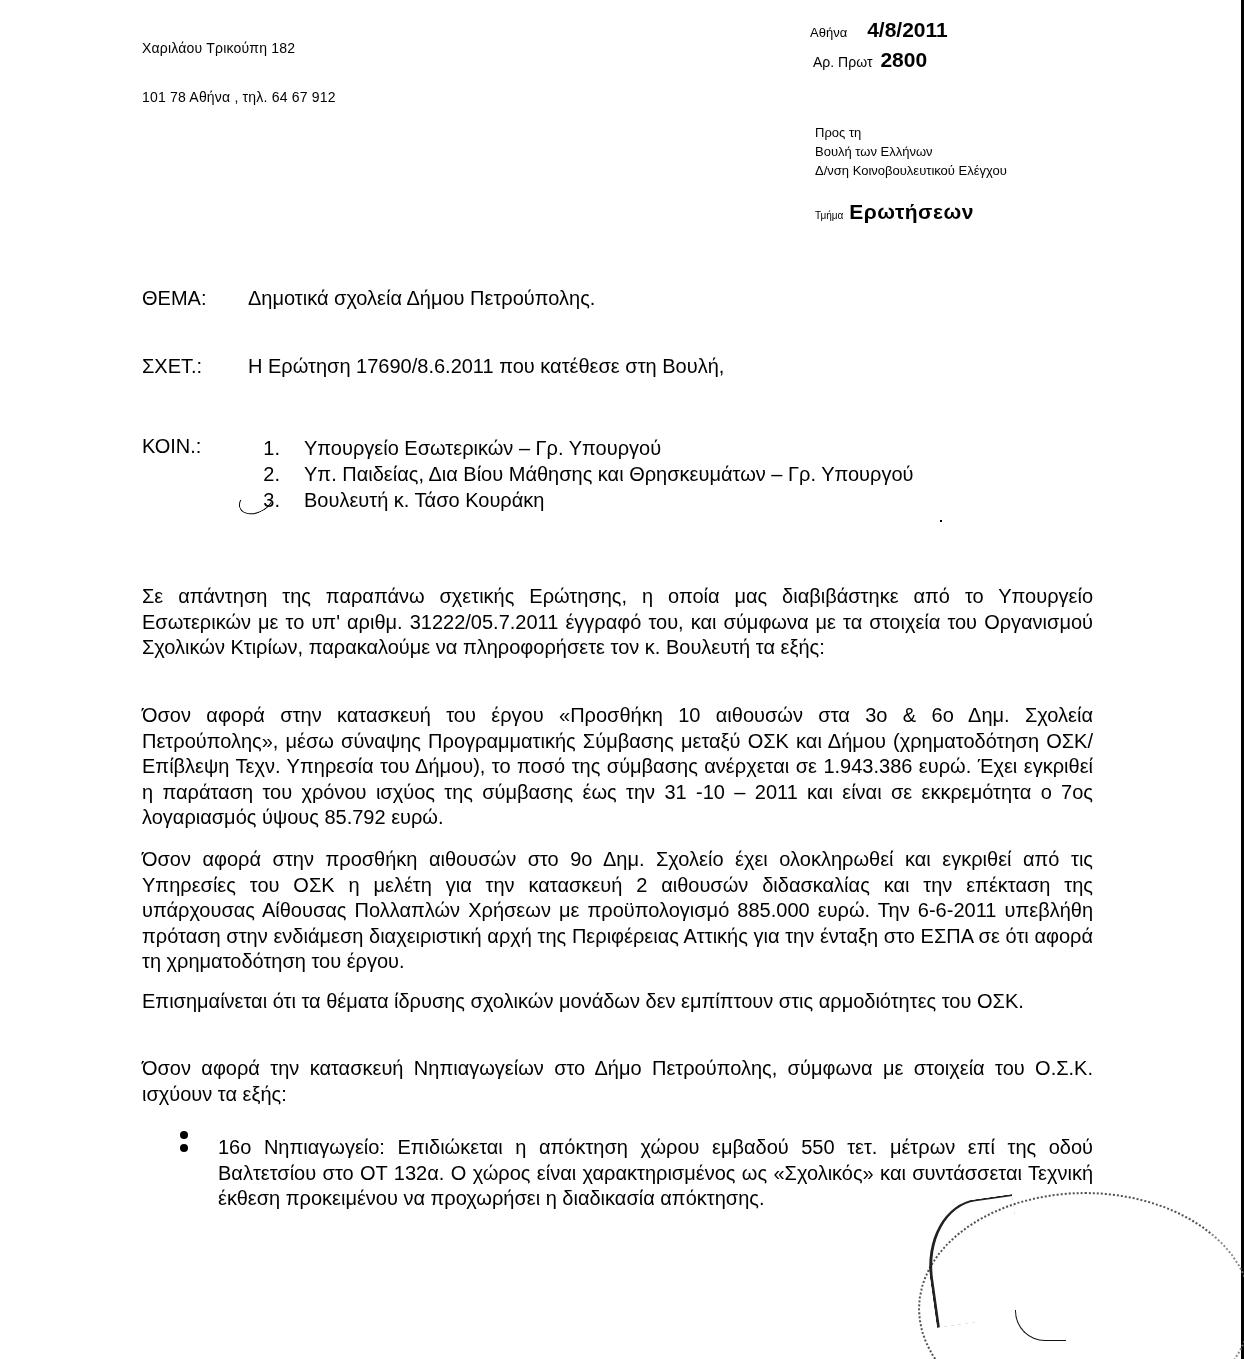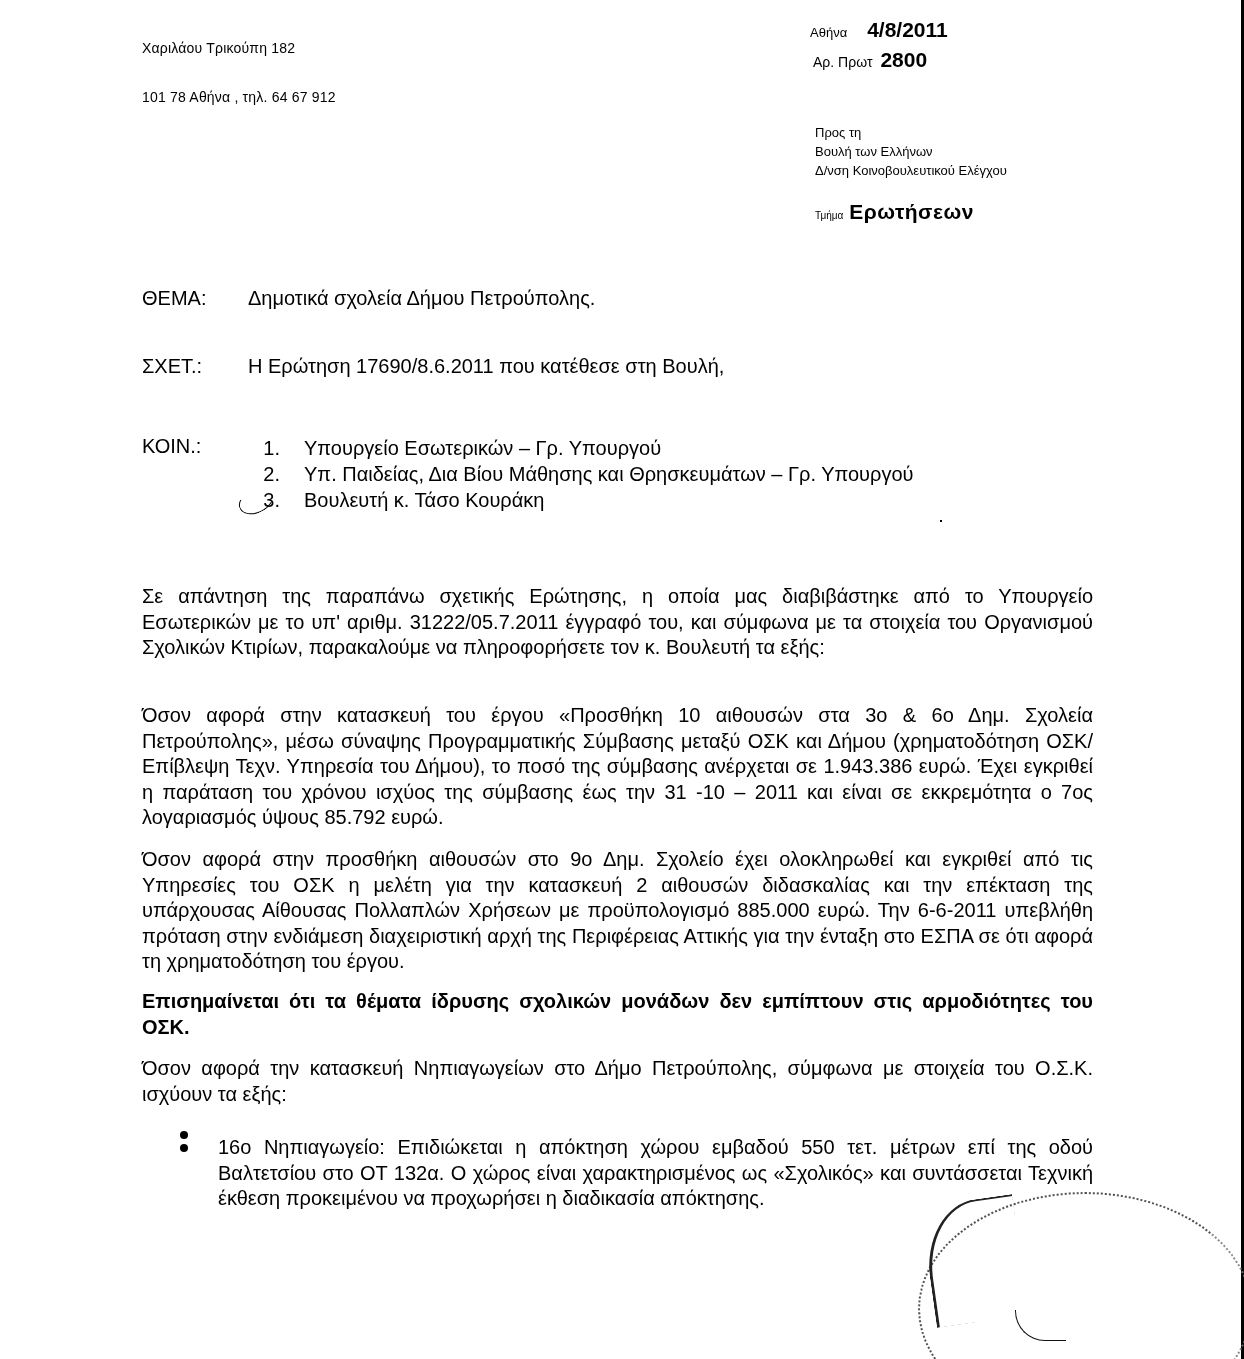--- a/index.html
+++ b/index.html
@@ -44,21 +44,21 @@
   }
   .dot-mark { position: absolute; left: 940px; top: 520px; width: 2px; height: 2px; background: #000; }
 
   .body-text {
     position: absolute; left: 142px; width: 951px;
     font-size: 20px; line-height: 25.5px; text-align: justify;
   }
   .p1 { top: 584px; }
   .p2 { top: 703px; }
   .p3 { top: 847px; }
-  .p4 { top: 989px; font-weight: bold; }
+  .p4 { top: 989px; }
   .p5 { top: 1056px; }
   .bullets { position: absolute; left: 142px; top: 1122px; width: 951px; font-size: 20px; line-height: 25.5px; }
   .bullet { position: relative; padding-left: 76px; text-align: justify; margin-bottom: 13px; }
   .bullet-dot {
     position: absolute; left: 38px; top: 9px; width: 8px; height: 8px; border-radius: 50%; background: #000;
   }
 
   .stamp {
     position: absolute; left: 918px; top: 1192px; width: 330px; height: 230px;
     border: 2px dotted #333; border-radius: 50%;

